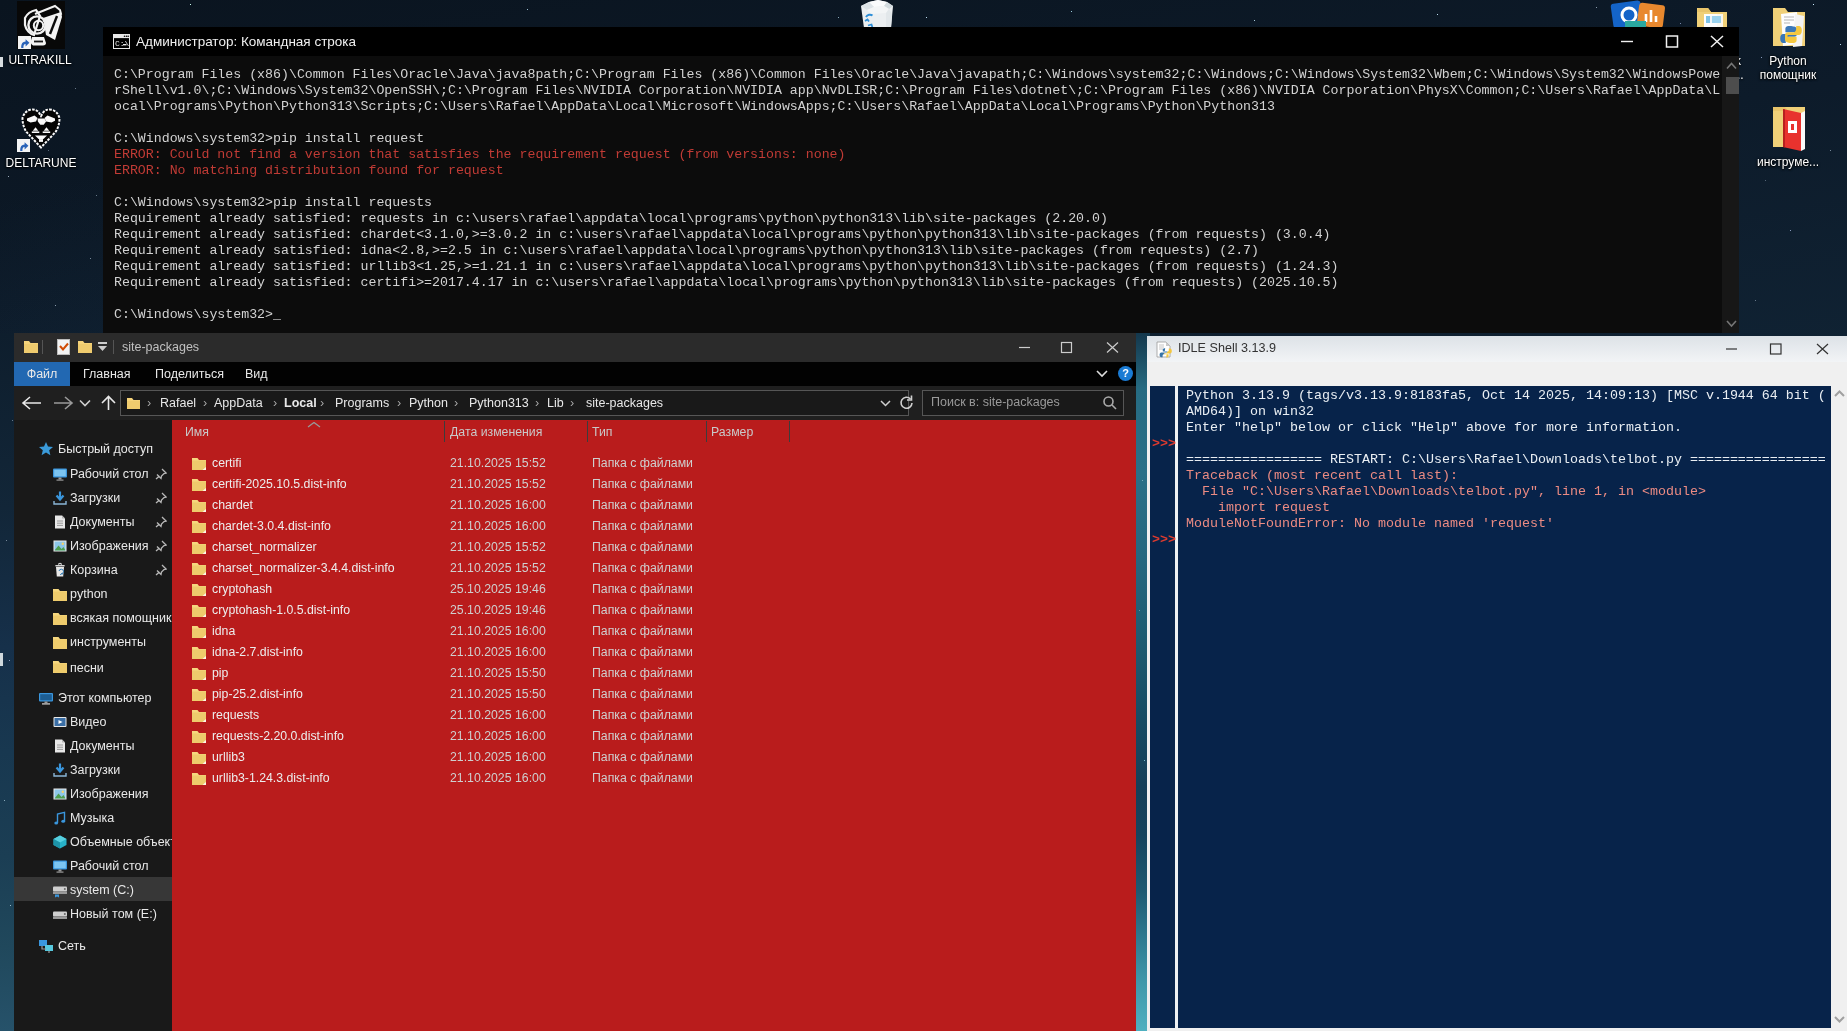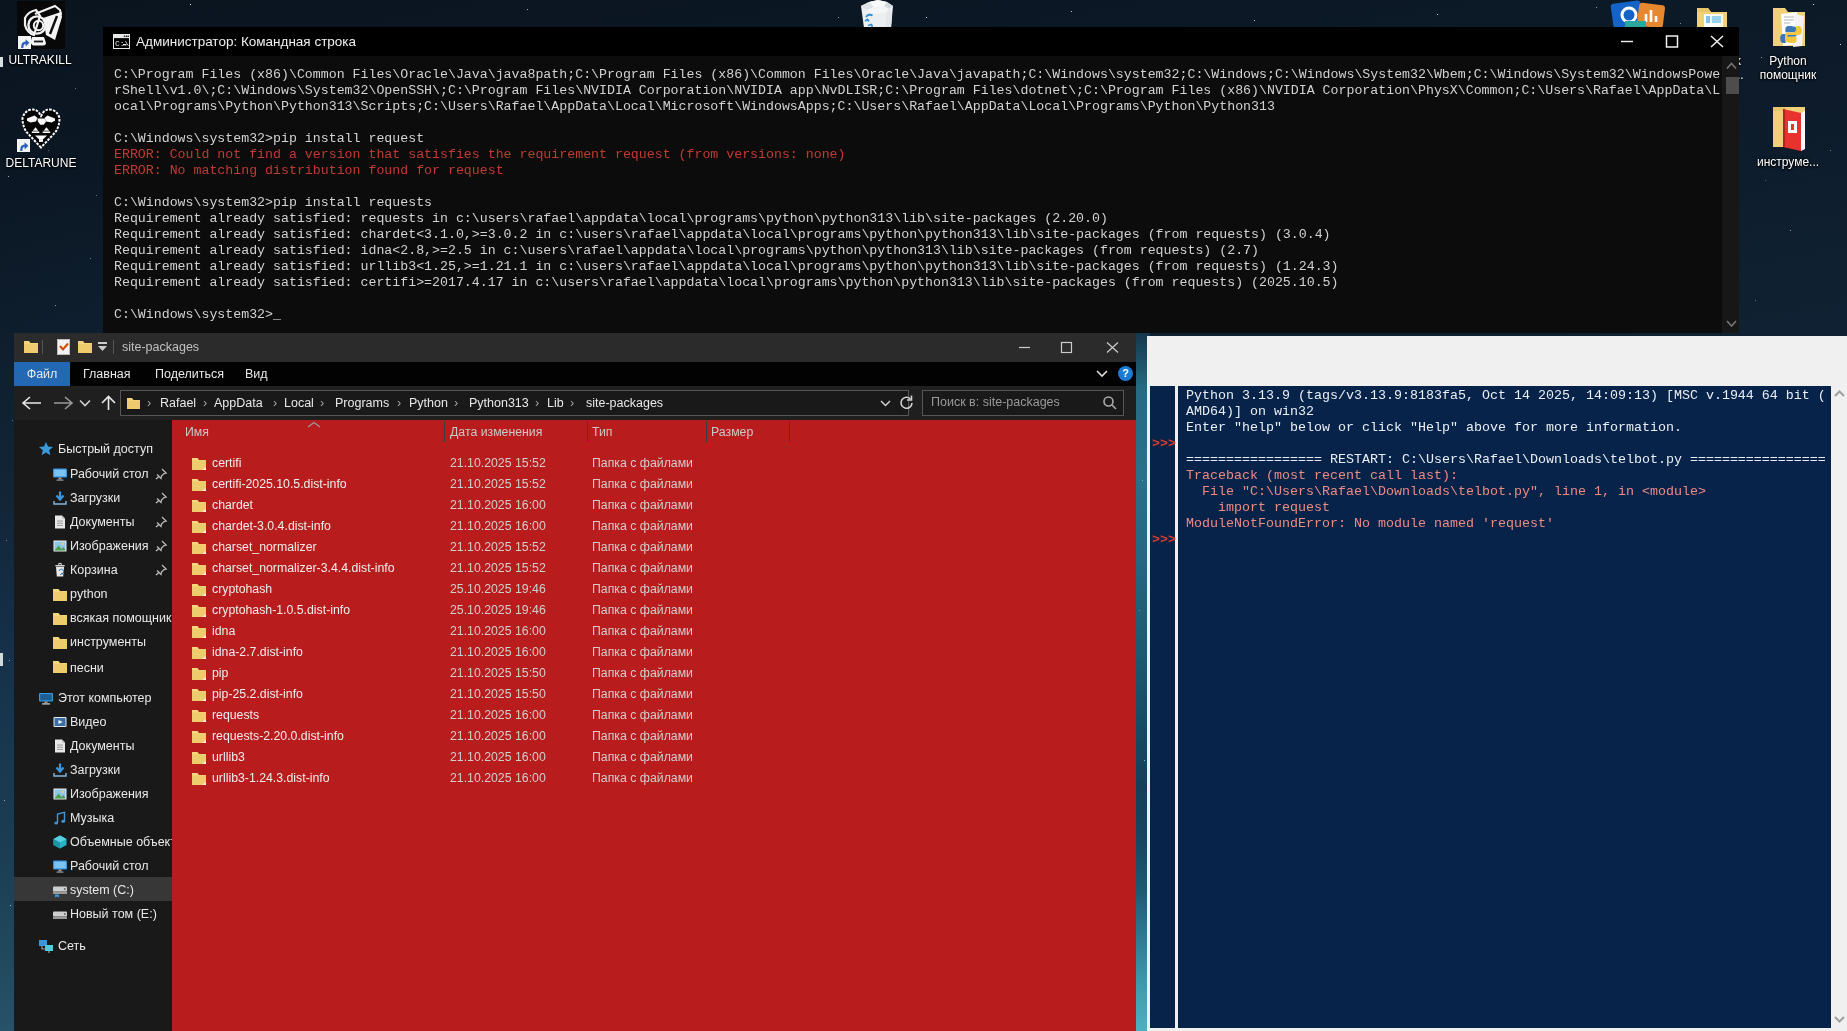--- a/index.html
+++ b/index.html
@@ -252,21 +252,21 @@
   <div class="abs" style="left:106px;top:4px;width:789px;height:26px;background:#191919;border:1px solid #565656;box-sizing:border-box;"></div>
   <svg class="abs" style="left:112px;top:9px" width="15" height="17">
         <path d="M1 3 h5 l1.5 2 H14 v9 H1 z" fill="#f5d37a"></path>
         <path d="M1 6 H14 V14 H1 z" fill="#efcb6e"></path>
       </svg>
   <div class="crumb" style="left:133px;top:4px;color:#aaa">›</div>
   <div class="crumb" style="left:146px;top:4px;">Rafael</div>
   <div class="crumb" style="left:189px;top:4px;color:#aaa">›</div>
   <div class="crumb" style="left:200px;top:4px;">AppData</div>
   <div class="crumb" style="left:259px;top:4px;color:#aaa">›</div>
-  <div class="crumb" style="left:270px;top:4px;">Local</div>
+  <div class="crumb" style="left:270px;top:4px;font-weight:bold;">Local</div>
   <div class="crumb" style="left:306px;top:4px;color:#aaa">›</div>
   <div class="crumb" style="left:321px;top:4px;">Programs</div>
   <div class="crumb" style="left:383px;top:4px;color:#aaa">›</div>
   <div class="crumb" style="left:395px;top:4px;">Python</div>
   <div class="crumb" style="left:440px;top:4px;color:#aaa">›</div>
   <div class="crumb" style="left:455px;top:4px;">Python313</div>
   <div class="crumb" style="left:521px;top:4px;color:#aaa">›</div>
   <div class="crumb" style="left:533px;top:4px;">Lib</div>
   <div class="crumb" style="left:556px;top:4px;color:#aaa">›</div>
   <div class="crumb" style="left:572px;top:4px;">site-packages</div>
@@ -564,20 +564,39 @@
         <path d="M1 3 h5.5 l1.5 2 H15 v10 H1 z" fill="#f6d77e"></path>
         <path d="M1 5.5 H15 V15 H1 z" fill="#eecb6c"></path>
         <path d="M11.5 15 l3.5-3 v3 z" fill="#fff" opacity="0.85"></path>
       </svg>
 <div class="fdate" style="left:278px;top:348px;">21.10.2025 16:00</div>
 <div class="ftype" style="left:420px;top:348px;">Папка с файлами</div>
 </div>
 </div>
 
 <div id="idle">
+<div id="ititle">
+  <svg class="abs" style="left:9px;top:5px" width="17" height="17">
+    <path d="M1 1 h9 l4 4 v11 H1 z" fill="#fff" stroke="#9a9a9a" stroke-width="0.8"></path>
+    <path d="M10 1 l4 4 h-4 z" fill="#c9c9c9"></path>
+    <path d="M3 4 h5 M3 6 h5 M3 8 h4" stroke="#b5b5b5" stroke-width="0.8"></path>
+    <path d="M9.2 7.2 c-2.6 0 -2.4 1.2 -2.4 2 v1.3 h4.8 v.9 h-6.4 c-1 0-1.6 .9-1.6 2.4 0 1.5 .6 2.4 1.6 2.4 h1.4 v-1.5 c0-1 .8-1.8 1.8-1.8" fill="#3674a8"></path>
+    <path d="M10.2 16.6 c2.6 0 2.4-1.2 2.4-2 v-1.3 H7.8 v-.9 h6.4 c1 0 1.6-.9 1.6-2.4 0-1.5-.6-2.4-1.6-2.4 h-1.4 v1.5 c0 1-.8 1.8-1.8 1.8" fill="#f4c73f"></path>
+  </svg>
+  <div class="abs" style="left:31px;top:5px;font-size:12.6px;color:#333;">IDLE Shell 3.13.9</div>
+  <svg class="abs" style="left:562px;top:0" width="45" height="26">
+        <path d="M17 13 h11" stroke="#333" stroke-width="1.2"></path>
+      </svg>
+  <svg class="abs" style="left:606px;top:0" width="45" height="26">
+        <rect x="17.5" y="8" width="10.5" height="10" fill="none" stroke="#333" stroke-width="1.2"></rect>
+      </svg>
+  <svg class="abs" style="left:653px;top:0" width="45" height="26">
+        <path d="M17 8 l11 10 M28 8 l-11 10" stroke="#333" stroke-width="1.2"></path>
+      </svg>
+</div>
 <div id="icontent">
 <div id="igutter"></div>
 <pre id="itext">Python 3.13.9 (tags/v3.13.9:8183fa5, Oct 14 2025, 14:09:13) [MSC v.1944 64 bit (
 AMD64)] on win32
 Enter "help" below or click "Help" above for more information.
 
 ================= RESTART: C:\Users\Rafael\Downloads\telbot.py =================
 <span class="err">Traceback (most recent call last):
   File "C:\Users\Rafael\Downloads\telbot.py", line 1, in &lt;module&gt;
     import request

